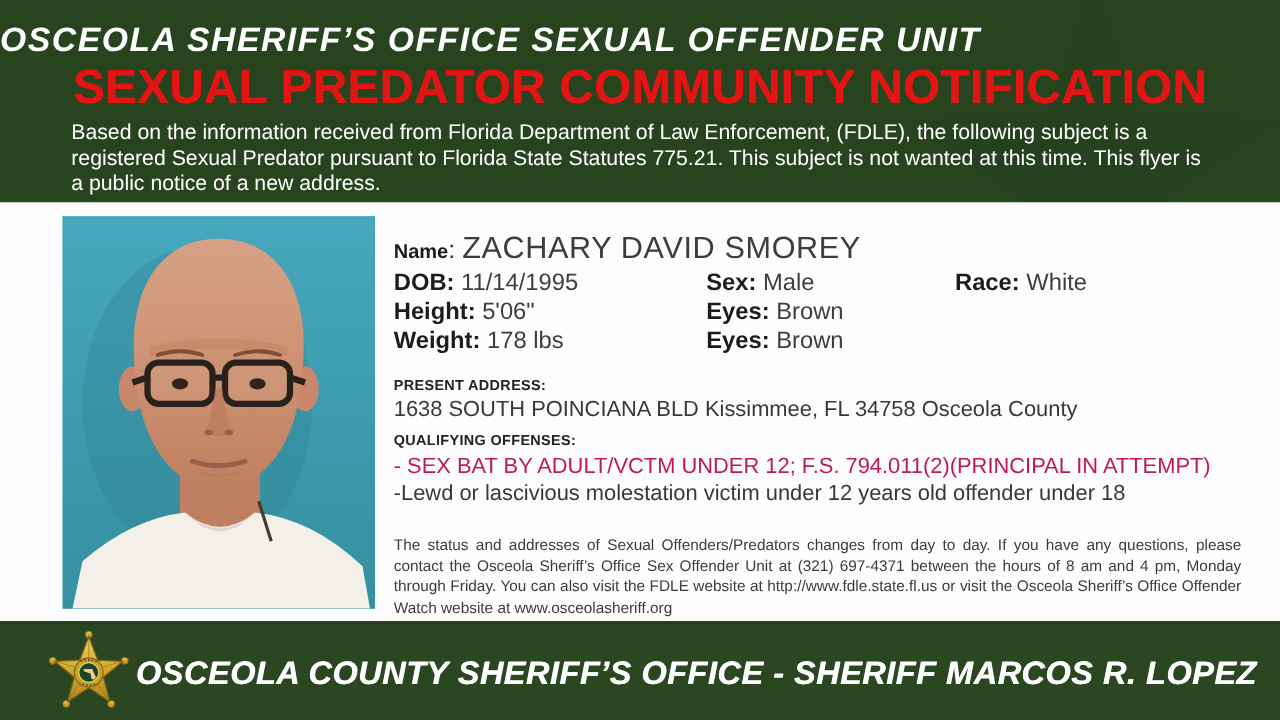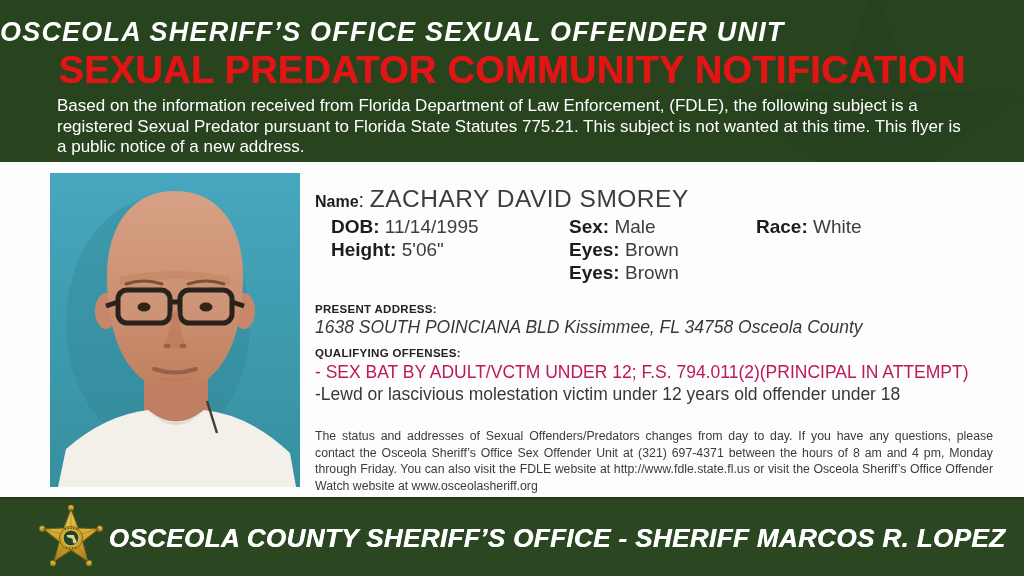--- a/index.html
+++ b/index.html
@@ -79,38 +79,38 @@
 
   .info { position: absolute; left: 315px; top: 0; width: 680px; height: 335px; }
 
   .name-row { position: absolute; top: 23px; left: 0; white-space: nowrap; color: #2e2e2e; }
   .name-label { font-weight: bold; font-size: 16px; color: #1c1c1c; }
   .name-sep   { font-size: 20px; color: #2e2e2e; }
   .name-value { font-size: 24.5px; font-weight: normal; color: #3d3d3d; letter-spacing: 0.5px; }
 
   .details-grid {
     position: absolute;
-    top: 53px; left: 16px;
+    top: 53px; left: 0;
     display: grid;
     grid-template-columns: 238px 187px auto;
-    column-gap: 0;
+    column-gap: 12px;
   }
   .details-col { display: flex; flex-direction: column; }
   .field { font-size: 19px; line-height: 23px; color: #3d3d3d; white-space: nowrap; }
   .field b { color: #1c1c1c; }
 
   .minor-label {
     position: absolute; left: 0;
     font-size: 11.5px;
     font-weight: bold;
     letter-spacing: 0.3px;
     color: #222222;
   }
   .addr-label   { top: 141px; }
-  .addr-value   { position: absolute; top: 155px; left: 0; font-size: 17.5px; color: #383838; white-space: nowrap; font-style: italic; }
+  .addr-value   { position: absolute; top: 155px; left: 0; font-size: 17.5px; color: #383838; white-space: nowrap; }
   .off-label    { top: 185px; }
   .off-line-1   { position: absolute; top: 200px; left: 0; font-size: 17.5px; color: #be185d; white-space: nowrap; }
   .off-line-2   { position: absolute; top: 222px; left: 0; font-size: 17.5px; color: #383838; white-space: nowrap; }
 
   .disclaimer {
     position: absolute;
     top: 266px; left: 0;
     width: 678px;
     font-size: 12.3px;
     line-height: 16.7px;
@@ -220,20 +220,21 @@
     <div class="info">
 
       <div class="name-row">
         <span class="name-label">Name</span><span class="name-sep">: </span><span class="name-value">ZACHARY DAVID SMOREY</span>
       </div>
 
       <div class="details-grid">
         <div class="details-col">
           <div class="field"><b>DOB:</b> <span>11/14/1995</span></div>
           <div class="field"><b>Height:</b> <span>5'06"</span></div>
+          <div class="field"><b>Weight:</b> <span>178 lbs</span></div>
         </div>
         <div class="details-col">
           <div class="field"><b>Sex:</b> <span>Male</span></div>
           <div class="field"><b>Eyes:</b> <span>Brown</span></div>
           <div class="field"><b>Eyes:</b> <span>Brown</span></div>
         </div>
         <div class="details-col">
           <div class="field"><b>Race:</b> <span>White</span></div>
         </div>
       </div>

